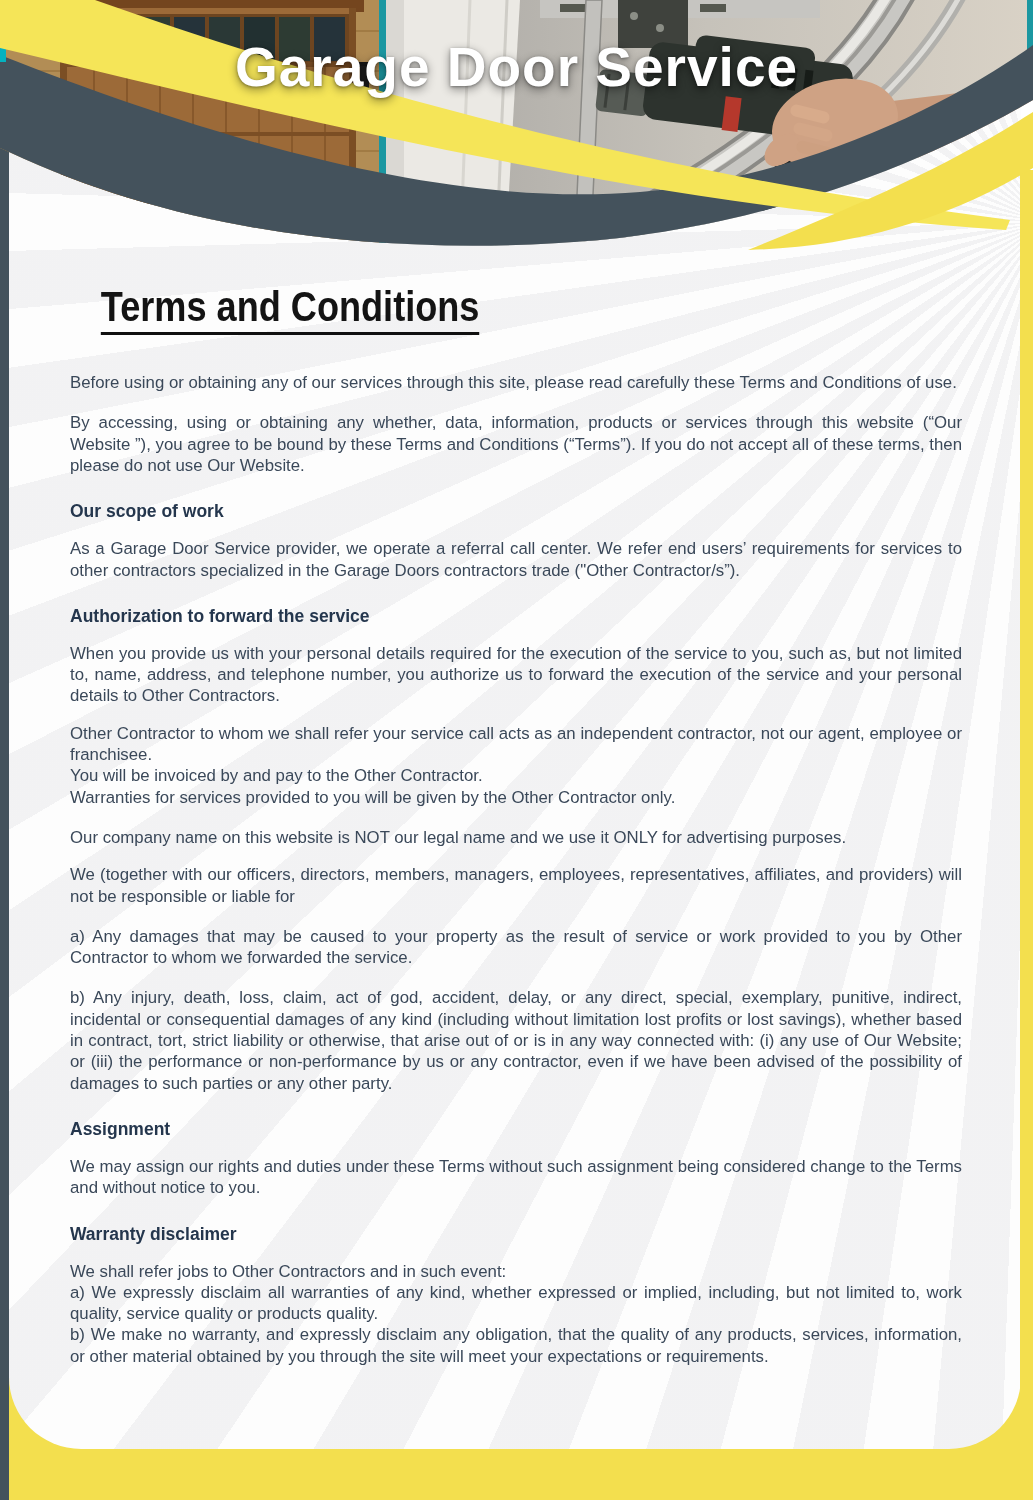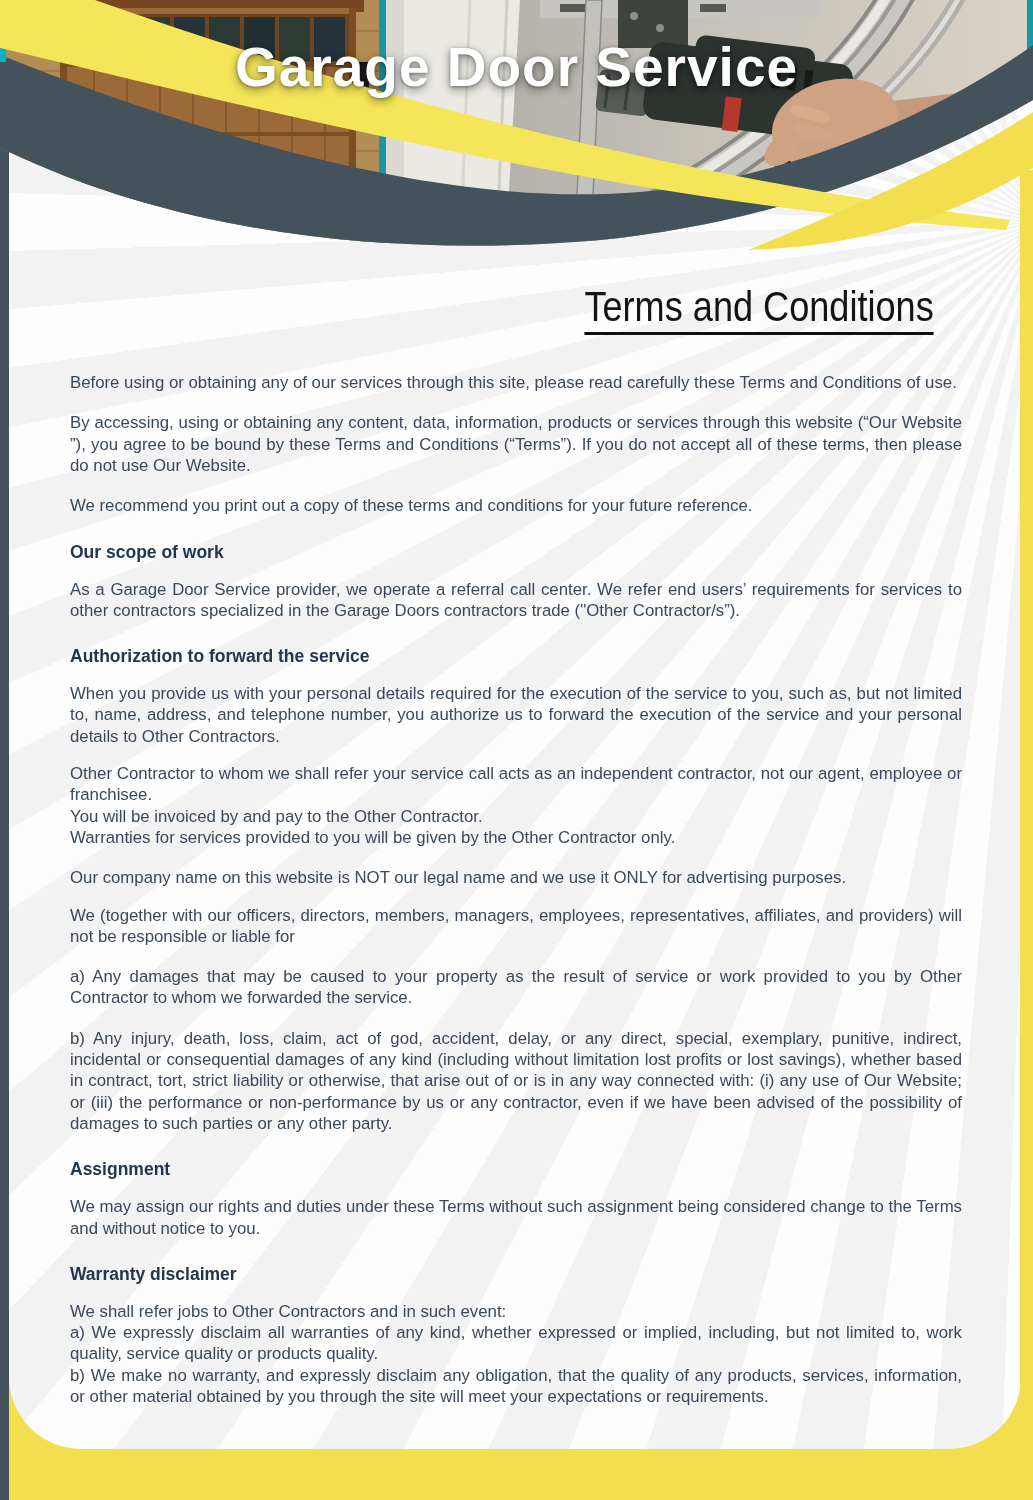--- a/index.html
+++ b/index.html
@@ -15,21 +15,21 @@
   .panel{
     position:absolute;left:9px;top:0;width:1012px;height:1449px;z-index:2;
     border-radius:0 0 72px 72px;
     background-color:#fdfdfd;
     background-image:repeating-conic-gradient(from 118deg at 1036px 222px,
       rgba(108,108,125,0.075) 0deg 3.2deg, rgba(108,108,125,0) 3.2deg 6.4deg);
     overflow:hidden;
   }
   .content{padding:285px 59px 0 61px;color:#3a4859;font-size:16.8px;line-height:21.3px;}
 
-  .doc-title{margin:0;text-align:right;font-size:42px;line-height:1.05;color:#141414;font-weight:normal;}
+  .doc-title{margin:0;text-align:left;font-size:42px;line-height:1.05;color:#141414;font-weight:bold;}
   .doc-title .underline{display:inline-block;transform:scaleX(.86);transform-origin:center;
     border-bottom:3px solid #101010;padding-bottom:3px;letter-spacing:0;}
 
   .group{margin-top:19px;}
   .groups .group:first-child{margin-top:16px;}
   .intro .group:first-child{margin-top:37px;}
   .para{margin:0;text-align:justify;}
   .section h3{margin:24px 0 6px;font-size:17.5px;line-height:22px;color:#24364d;font-weight:bold;}
 
   
@@ -51,24 +51,21 @@
   <div class="panel">
     <div class="content">
       <h1 class="doc-title">
         <span class="underline">Terms and Conditions</span>
       </h1>
       <div class="intro">
           <div class="group">
             <p class="para">Before using or obtaining any of our services through this site, please read carefully these Terms and Conditions of use.</p>
           </div>
           <div class="group">
-            <p class="para">By accessing, using or obtaining any content, data, information, products or services through this website (“Our Website ”), you agree to be bound by these Terms and Conditions (“Terms”). If you do not accept all of these terms, then please do not use Our Website.</p>
-          </div>
-          <div class="group">
-            <p class="para">We recommend you print out a copy of these terms and conditions for your future reference.</p>
+            <p class="para">By accessing, using or obtaining any whether, data, information, products or services through this website (“Our Website ”), you agree to be bound by these Terms and Conditions (“Terms”). If you do not accept all of these terms, then please do not use Our Website.</p>
           </div>
         </div>
       <div>
     <div class="section">
       <h3>Our scope of work</h3>
       <div class="groups">
               <div class="group">
                 <p class="para">As a Garage Door Service provider, we operate a referral call center. We refer end users’ requirements for services to other contractors specialized in the Garage Doors contractors trade ("Other Contractor/s”).</p>
               </div>
             </div>

